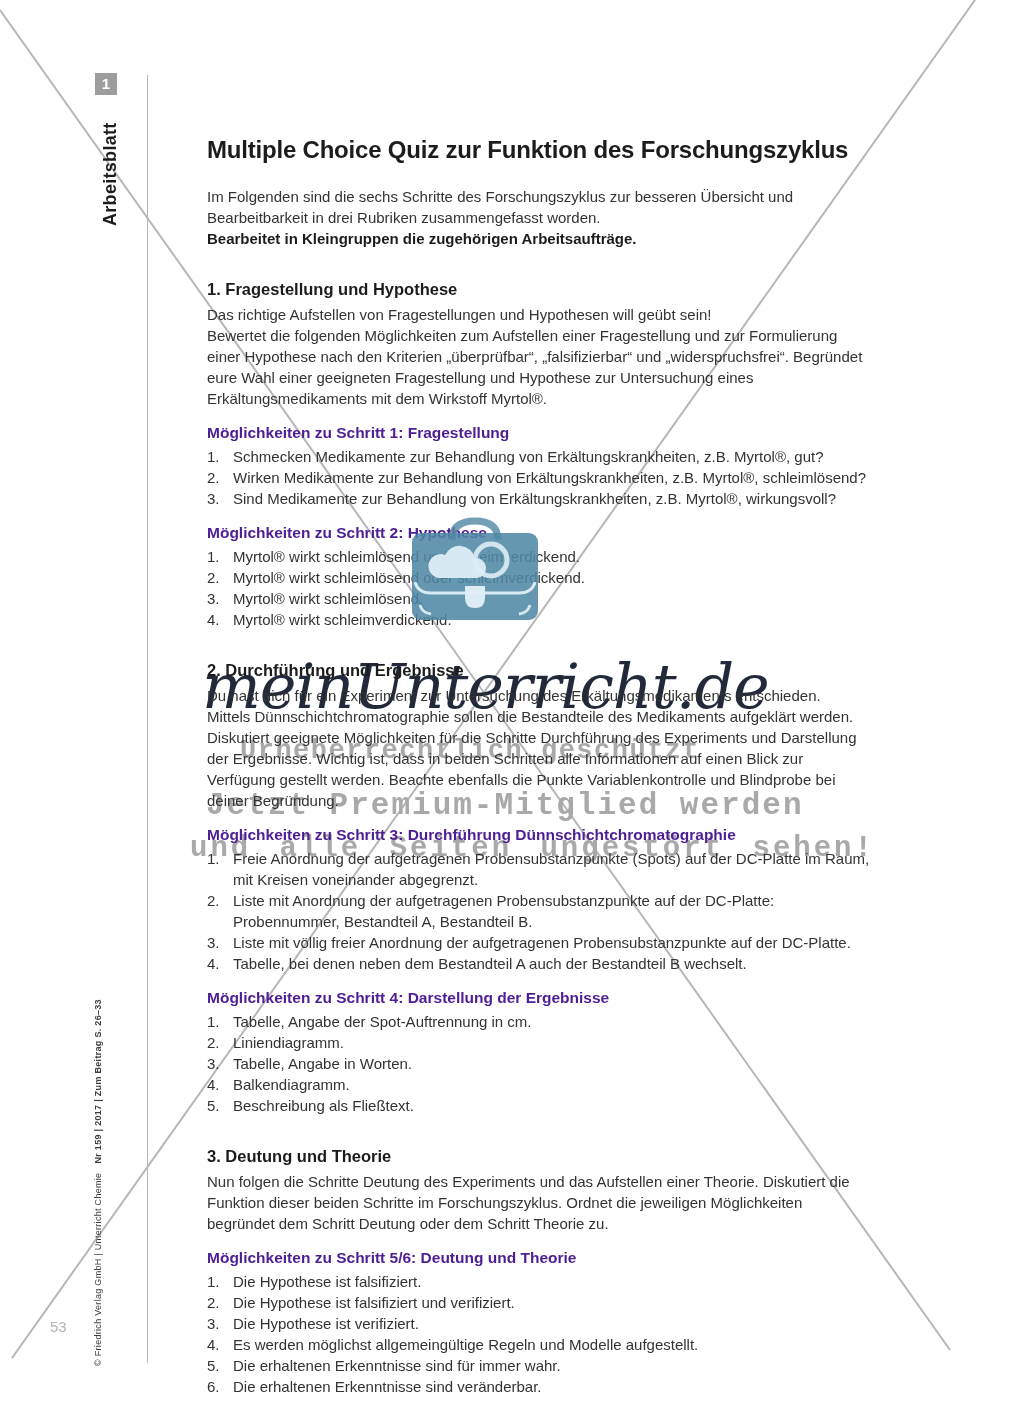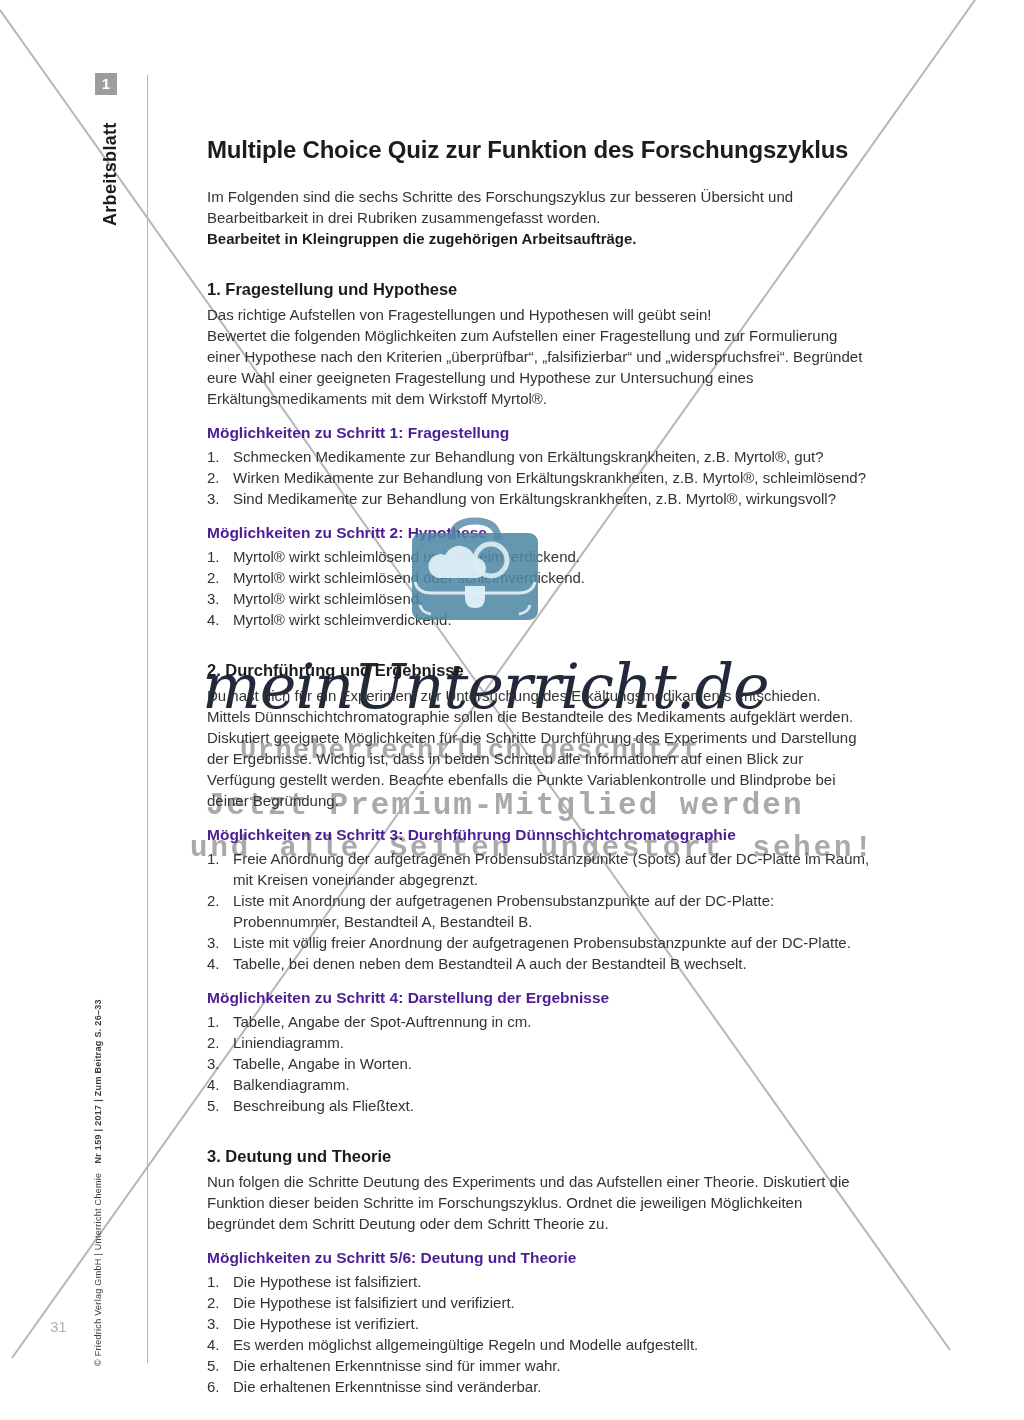--- a/index.html
+++ b/index.html
@@ -227,18 +227,18 @@
     <path d="M 40 24 Q 40 5 63 5 Q 86 5 86 24" fill="none" stroke="rgba(79,135,164,0.8)" stroke-width="7"></path>
     <rect x="0" y="17" width="126" height="87" rx="9" fill="rgba(79,135,164,0.87)"></rect>
     <circle cx="79" cy="44" r="16" fill="none" stroke="rgba(221,237,246,0.9)" stroke-width="5"></circle>
     <path d="M 30 62 a 12 12 0 1 1 3 -23 a 16 16 0 0 1 30 3 a 10 10 0 1 1 2 20 z" fill="rgba(221,237,246,0.95)"></path>
     <path d="M 3 66 C 5 74 11 77 19 77 L 107 77 C 115 77 121 74 123 66" fill="none" stroke="rgba(230,243,250,0.9)" stroke-width="3"></path>
     <path d="M 53 70 L 53 82 Q 53 92 63 92 Q 73 92 73 82 L 73 70 Z" fill="rgba(226,240,248,0.95)"></path>
     <path d="M 8 89 q 2 8 11 9" fill="none" stroke="rgba(230,243,250,0.85)" stroke-width="3"></path>
     <path d="M 118 89 q -2 8 -11 9" fill="none" stroke="rgba(230,243,250,0.85)" stroke-width="3"></path>
   </svg>
 
-  <div class="pagenum">31</div>
+  <div class="pagenum">53</div>
   <div class="copyright">
     <span>© Friedrich Verlag GmbH | Unterricht Chemie</span><span class="cr-bold">Nr 159 | 2017 | Zum Beitrag S. 26–33</span>
   </div>
 
 </div>
 
 </body></html>

